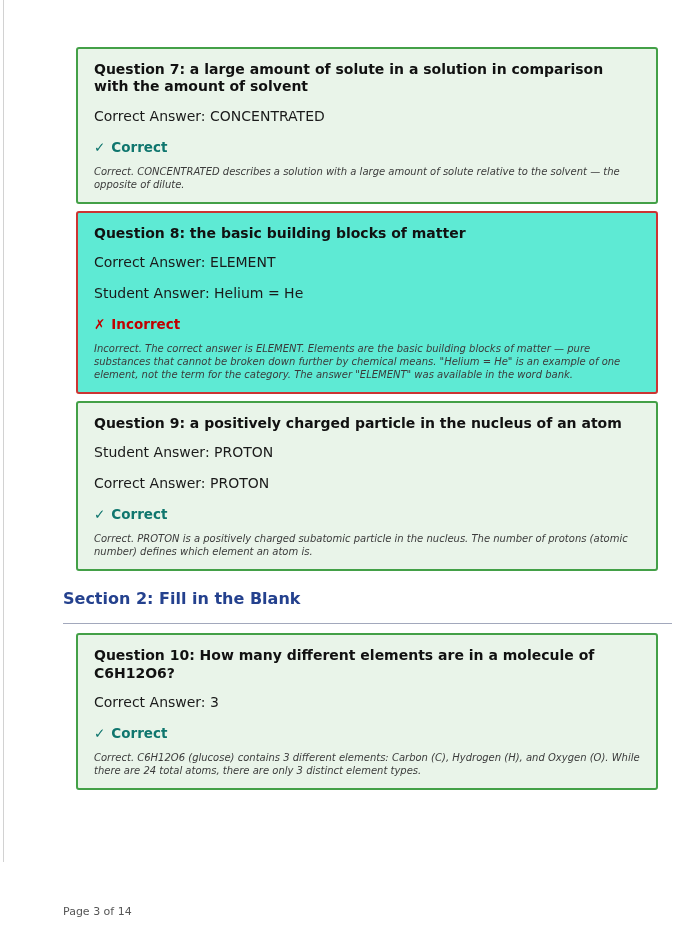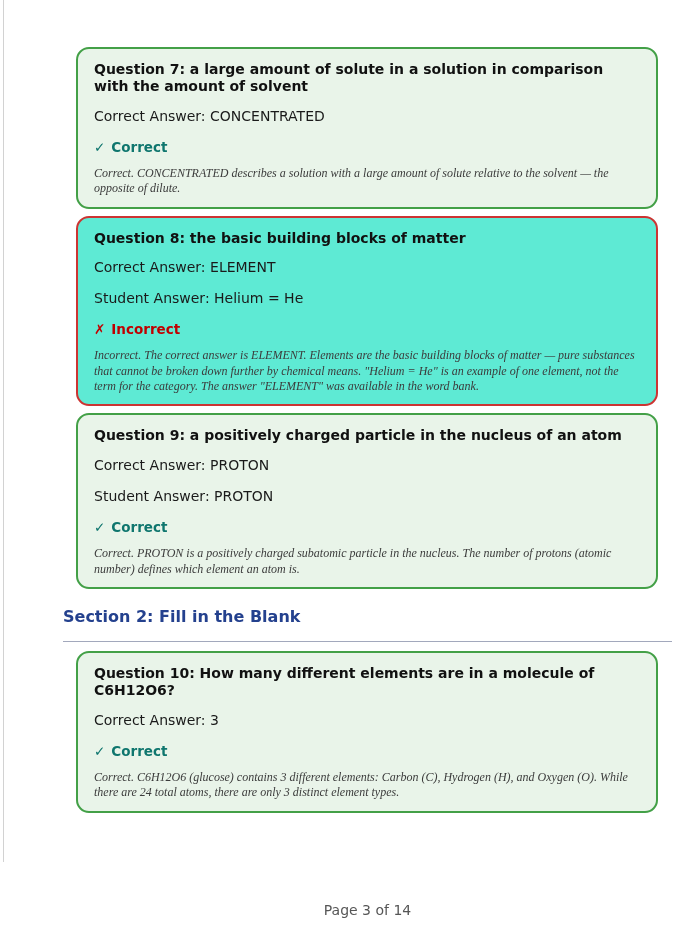--- a/index.html
+++ b/index.html
@@ -23,21 +23,21 @@
   }
   .content {
     position: absolute;
     left: 63px;
     top: 47px;
     width: 609px;
   }
   .card {
     margin: 0 14px 7px 13px;
     border: 2px solid;
-    border-radius: 13px;
+    border-radius: 3px;
     padding: 12px 16px 10px 16px;
   }
   .card.correct  { border-color: #43a047; background: #e9f4e9; }
   .card.incorrect{ border-color: #cc3432; background: #5eead4; }
   .q-title {
     margin: 0 0 12px 0;
     font-size: 14px;
     font-weight: bold;
     color: #111111;
     line-height: 1.24;
@@ -52,42 +52,41 @@
     margin: 0 0 11px 0;
     font-size: 13.5px;
     font-weight: bold;
     line-height: 1.2;
   }
   .status-line .status-icon { font-weight: normal; margin-right: 6px; }
   .status-ok  { color: #0f766e; }
   .status-bad { color: #c00000; }
   .explanation {
     margin: 0;
-    font-size: 12px;
+    font-size: 10px;
     font-style: italic;
     line-height: 1.28;
     color: #3b3b3b;
-    font-family: Liberation Serif, serif;
   }
   .section-heading {
     margin: 18px 0 9px 0;
     font-size: 16px;
     font-weight: bold;
     color: #24418e;
     line-height: 1.2;
     padding-bottom: 15px;
     border-bottom: 1px solid #a2a8bc;
   }
   .footer {
     position: absolute;
     left: 63px;
     width: 609px;
     bottom: 11px;
-    text-align: center;
-    font-size: 14px;
+    text-align: left;
+    font-size: 11px;
     color: #565656;
   }
 </style>
 </head>
 <body>
 
 <div class="page-edge"></div>
 
 <div class="content">
 
@@ -101,22 +100,22 @@
   <div class="card incorrect">
     <p class="q-title">Question 8: the basic building blocks of matter</p>
     <p class="ans-line"><span>Correct Answer:</span> <span>ELEMENT</span></p>
     <p class="ans-line"><span>Student Answer:</span> <span>Helium = He</span></p>
     <p class="status-line status-bad"><span class="status-icon">✗</span><span>Incorrect</span></p>
     <p class="explanation">Incorrect. The correct answer is ELEMENT. Elements are the basic building blocks of matter — pure substances that cannot be broken down further by chemical means. "Helium = He" is an example of one element, not the term for the category. The answer "ELEMENT" was available in the word bank.</p>
   </div>
 
   <div class="card correct">
     <p class="q-title">Question 9: a positively charged particle in the nucleus of an atom</p>
+    <p class="ans-line"><span>Student Answer:</span> <span>PROTON</span></p>
     <p class="ans-line"><span>Correct Answer:</span> <span>PROTON</span></p>
-    <p class="ans-line"><span>Student Answer:</span> <span>PROTON</span></p>
     <p class="status-line status-ok"><span class="status-icon">✓</span><span>Correct</span></p>
     <p class="explanation">Correct. PROTON is a positively charged subatomic particle in the nucleus. The number of protons (atomic number) defines which element an atom is.</p>
   </div>
 
   <h2 class="section-heading">Section 2: Fill in the Blank</h2>
 
   <div class="card correct">
     <p class="q-title">Question 10: How many different elements are in a molecule of C6H12O6?</p>
     <p class="ans-line"><span>Correct Answer:</span> <span>3</span></p>
     <p class="status-line status-ok"><span class="status-icon">✓</span><span>Correct</span></p>

